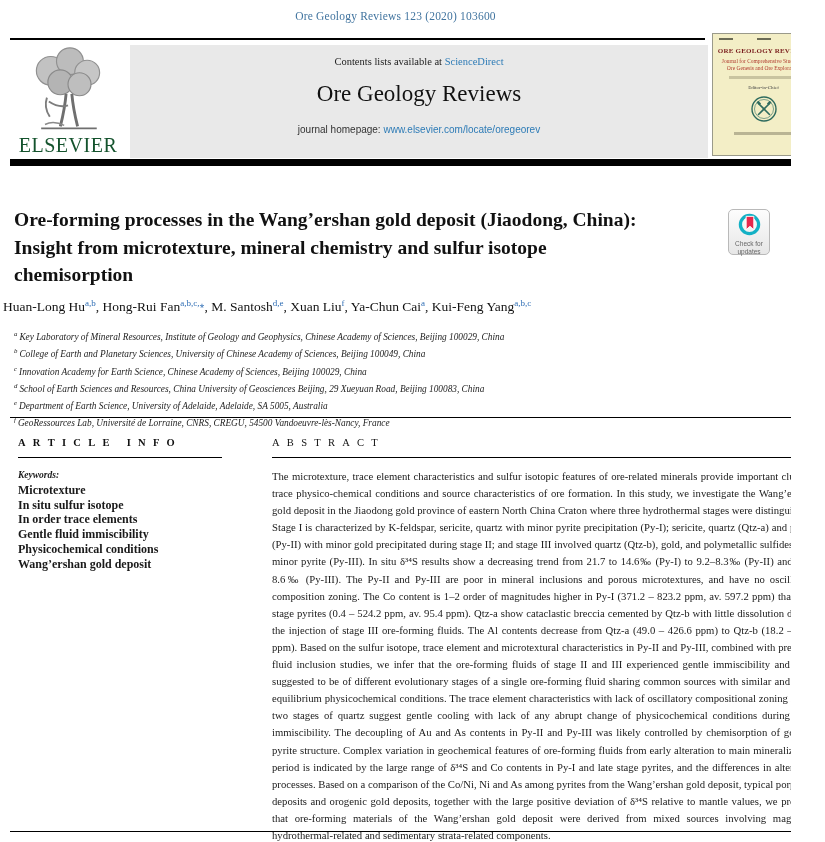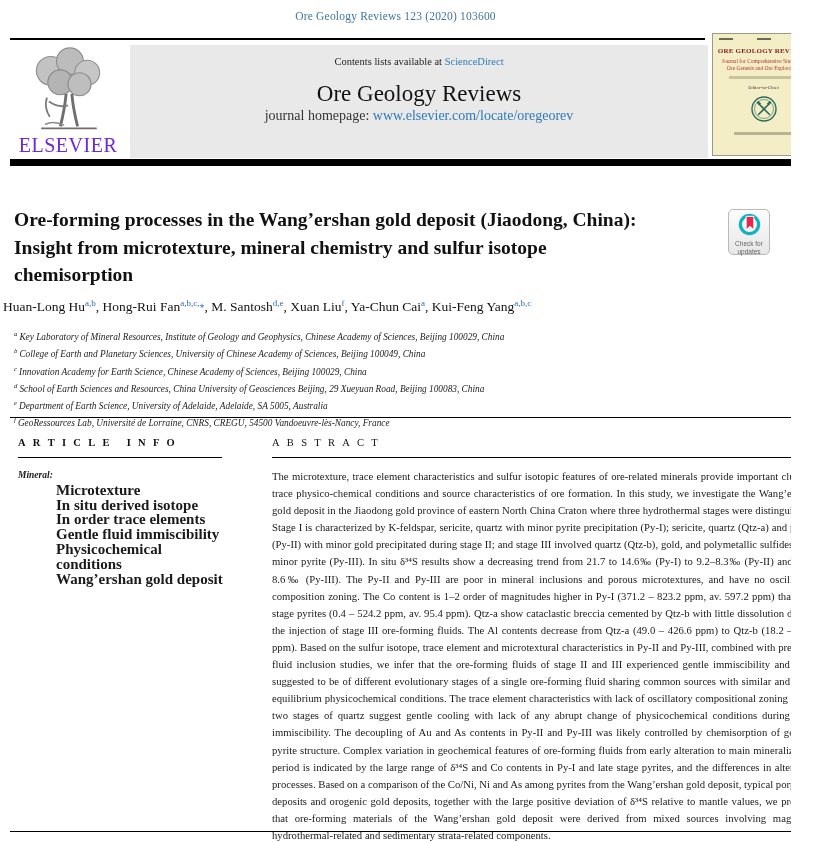--- a/index.html
+++ b/index.html
@@ -19,30 +19,30 @@
     text-align: center; font-size: 11.5px; color: #41749f;
     letter-spacing: 0.2px;
   }
   
   .masthead { position: absolute; top: 38px; left: 10px; width: 805px; height: 129px; }
   .bar-top { position: absolute; top: 0; left: 0; width: 695px; height: 2px; background: #000; }
   .bar-bottom { position: absolute; top: 121px; left: 0; width: 805px; height: 7px; background: #000; }
   .logo-block { position: absolute; left: 2px; top: 6px; width: 112px; height: 114px; text-align: center; }
   .logo-tree { display: block; margin: 0 auto; }
   .elsevier-word {
-    font-family: "Liberation Serif", serif; font-size: 20px; color: #6d28d9;
+    font-family: "Liberation Serif", serif; font-size: 20px; color: #14532d;
     letter-spacing: 0.5px; margin-top: -2px;
   }
   .gray-panel {
     position: absolute; left: 120px; top: 7px; width: 578px; height: 113px;
     background: #e9e9e9; text-align: center;
   }
   .contents-line { margin-top: 11px; font-size: 10.5px; color: #222; }
   .journal-name { margin-top: 14px; font-size: 23px; color: #111; }
-  .homepage-line { margin-top: 1px; font-family: Liberation Serif, serif; font-size: 14px; color: #333; }
+  .homepage-line { margin-top: 17px; font-family: Liberation Sans, sans-serif; font-size: 10px; color: #333; }
   .link { color: #2d7bb6; text-decoration: none; cursor: pointer; }
   
   .cover {
     position: absolute; left: 702px; top: -5px; width: 103px; height: 123px;
     background: #f3eec6; border: 1px solid #9a9a8a; text-align: center; overflow: hidden;
   }
   .cover-topline { display: flex; justify-content: space-between; padding: 4px 6px 0 6px; }
   .cover-topline .tbar { height: 2px; background: #6b6b55; width: 14px; }
   .cover-title { margin-top: 7px; font-size: 7px; font-weight: bold; color: #7b1f1f; letter-spacing: 0.2px; }
   .cover-subtitle { margin: 3px 8px 0 8px; font-size: 5.5px; color: #b03a2e; line-height: 7px; }
@@ -76,21 +76,21 @@
   
   .rule-mid { position: absolute; top: 417px; left: 10px; width: 805px; height: 1px; background: #000; }
   .rule-bottom { position: absolute; top: 831px; left: 10px; width: 805px; height: 1px; background: #000; }
   
   .col-left { position: absolute; left: 18px; top: 437px; width: 206px; font-weight: bold; }
   .col-right { position: absolute; left: 272px; top: 437px; width: 543px; }
   .section-heading { font-size: 10.5px; letter-spacing: 3.2px; color: #111; }
   .heading-rule-left { margin-top: 9px; width: 204px; height: 1px; background: #000; }
   .heading-rule-right { margin-top: 9px; width: 543px; height: 1px; background: #000; }
   .keywords-label { margin-top: 10px; font-size: 9.5px; font-style: italic; line-height: 14.8px; }
-  .keyword { font-size: 15px; line-height: 14.8px; color: #1a1a1a; margin-left: 38px; }
+  .keyword { font-size: 12px; line-height: 14.8px; color: #1a1a1a; }
   .abstract-text {
     margin-top: 10px; font-size: 10.7px; line-height: 17.1px;
     text-align: justify; color: #1a1a1a;
   }
 </style>
 </head>
 <body>
 
 <div class="page">
 
@@ -169,23 +169,23 @@
     <div class="aff"><sup>d</sup><span>School of Earth Sciences and Resources, China University of Geosciences Beijing, 29 Xueyuan Road, Beijing 100083, China</span></div>
     <div class="aff"><sup>e</sup><span>Department of Earth Science, University of Adelaide, Adelaide, SA 5005, Australia</span></div>
     <div class="aff"><sup>f</sup><span>GeoRessources Lab, Université de Lorraine, CNRS, CREGU, 54500 Vandoeuvre-lès-Nancy, France</span></div>
   </div>
 
   <div class="rule-mid"></div>
 
   <div class="col-left">
     <div class="section-heading">A R T I C L E   I N F O</div>
     <div class="heading-rule-left"></div>
-    <div class="keywords-label">Mineral:</div>
+    <div class="keywords-label">Keywords:</div>
     <div class="keyword">Microtexture</div>
-    <div class="keyword">In situ derived isotope</div>
+    <div class="keyword">In situ sulfur isotope</div>
     <div class="keyword">In order trace elements</div>
     <div class="keyword">Gentle fluid immiscibility</div>
     <div class="keyword">Physicochemical conditions</div>
     <div class="keyword">Wang’ershan gold deposit</div>
   </div>
 
   <div class="col-right">
     <div class="section-heading">A B S T R A C T</div>
     <div class="heading-rule-right"></div>
     <div class="abstract-text">The microtexture, trace element characteristics and sulfur isotopic features of ore-related minerals provide important clues to trace physico-chemical conditions and source characteristics of ore formation. In this study, we investigate the Wang’ershan gold deposit in the Jiaodong gold province of eastern North China Craton where three hydrothermal stages were distinguished. Stage I is characterized by K-feldspar, sericite, quartz with minor pyrite precipitation (Py-I); sericite, quartz (Qtz-a) and pyrite (Py-II) with minor gold precipitated during stage II; and stage III involved quartz (Qtz-b), gold, and polymetallic sulfides with minor pyrite (Py-III). In situ δ³⁴S results show a decreasing trend from 21.7 to 14.6‰ (Py-I) to 9.2–8.3‰ (Py-II) and 8.9–8.6‰ (Py-III). The Py-II and Py-III are poor in mineral inclusions and porous microtextures, and have no oscillatory composition zoning. The Co content is 1–2 order of magnitudes higher in Py-I (371.2 – 823.2 ppm, av. 597.2 ppm) than late stage pyrites (0.4 – 524.2 ppm, av. 95.4 ppm). Qtz-a show cataclastic breccia cemented by Qtz-b with little dissolution during the injection of stage III ore-forming fluids. The Al contents decrease from Qtz-a (49.0 – 426.6 ppm) to Qtz-b (18.2 – 46.8 ppm). Based on the sulfur isotope, trace element and microtextural characteristics in Py-II and Py-III, combined with previous fluid inclusion studies, we infer that the ore-forming fluids of stage II and III experienced gentle immiscibility and were suggested to be of different evolutionary stages of a single ore-forming fluid sharing common sources with similar and near-equilibrium physicochemical conditions. The trace element characteristics with lack of oscillatory compositional zoning in the two stages of quartz suggest gentle cooling with lack of any abrupt change of physicochemical conditions during fluid immiscibility. The decoupling of Au and As contents in Py-II and Py-III was likely controlled by chemisorption of gold in pyrite structure. Complex variation in geochemical features of ore-forming fluids from early alteration to main mineralization period is indicated by the large range of δ³⁴S and Co contents in Py-I and late stage pyrites, and the differences in alteration processes. Based on a comparison of the Co/Ni, Ni and As among pyrites from the Wang’ershan gold deposit, typical porphyry deposits and orogenic gold deposits, together with the large positive deviation of δ³⁴S relative to mantle values, we propose that ore-forming materials of the Wang’ershan gold deposit were derived from mixed sources involving magmatic hydrothermal-related and sedimentary strata-related components.</div>

